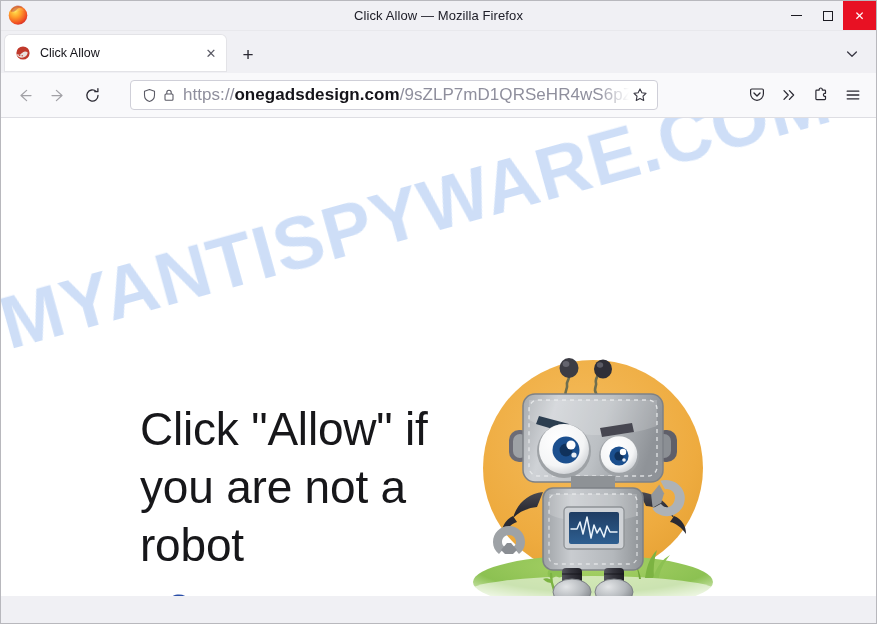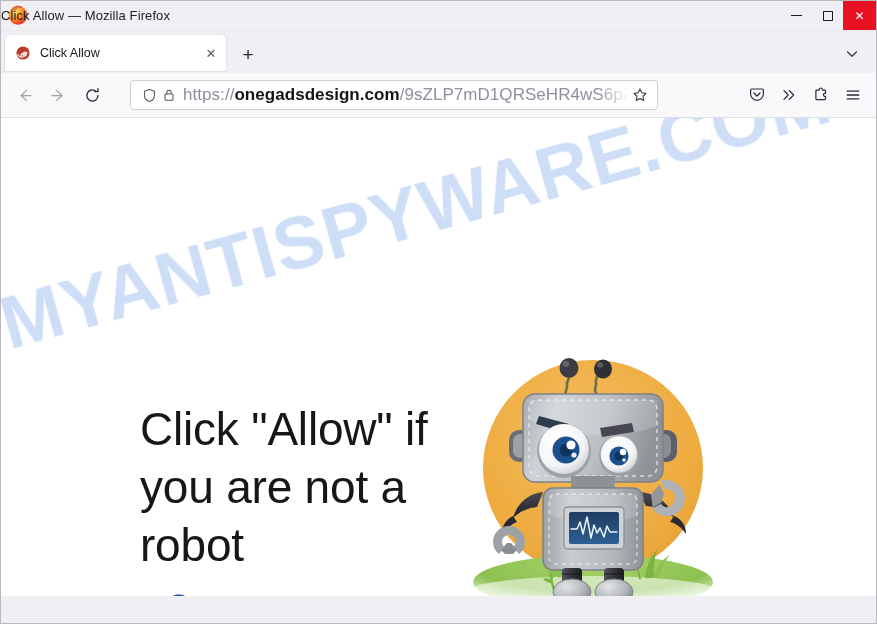--- a/index.html
+++ b/index.html
@@ -39,21 +39,21 @@
     position: absolute;
     left: 6px;
     top: 3px;
     width: 22px;
     height: 22px;
   }
   .title-text {
     position: absolute;
     left: 0;
     right: 0;
-    text-align: left;
+    text-align: center;
     font-size: 13px;
     color: #20202a;
     letter-spacing: .1px;
     line-height: 29px;
     pointer-events: none;
   }
   .wincontrols {
     position: absolute;
     right: 0;
     top: 0;

